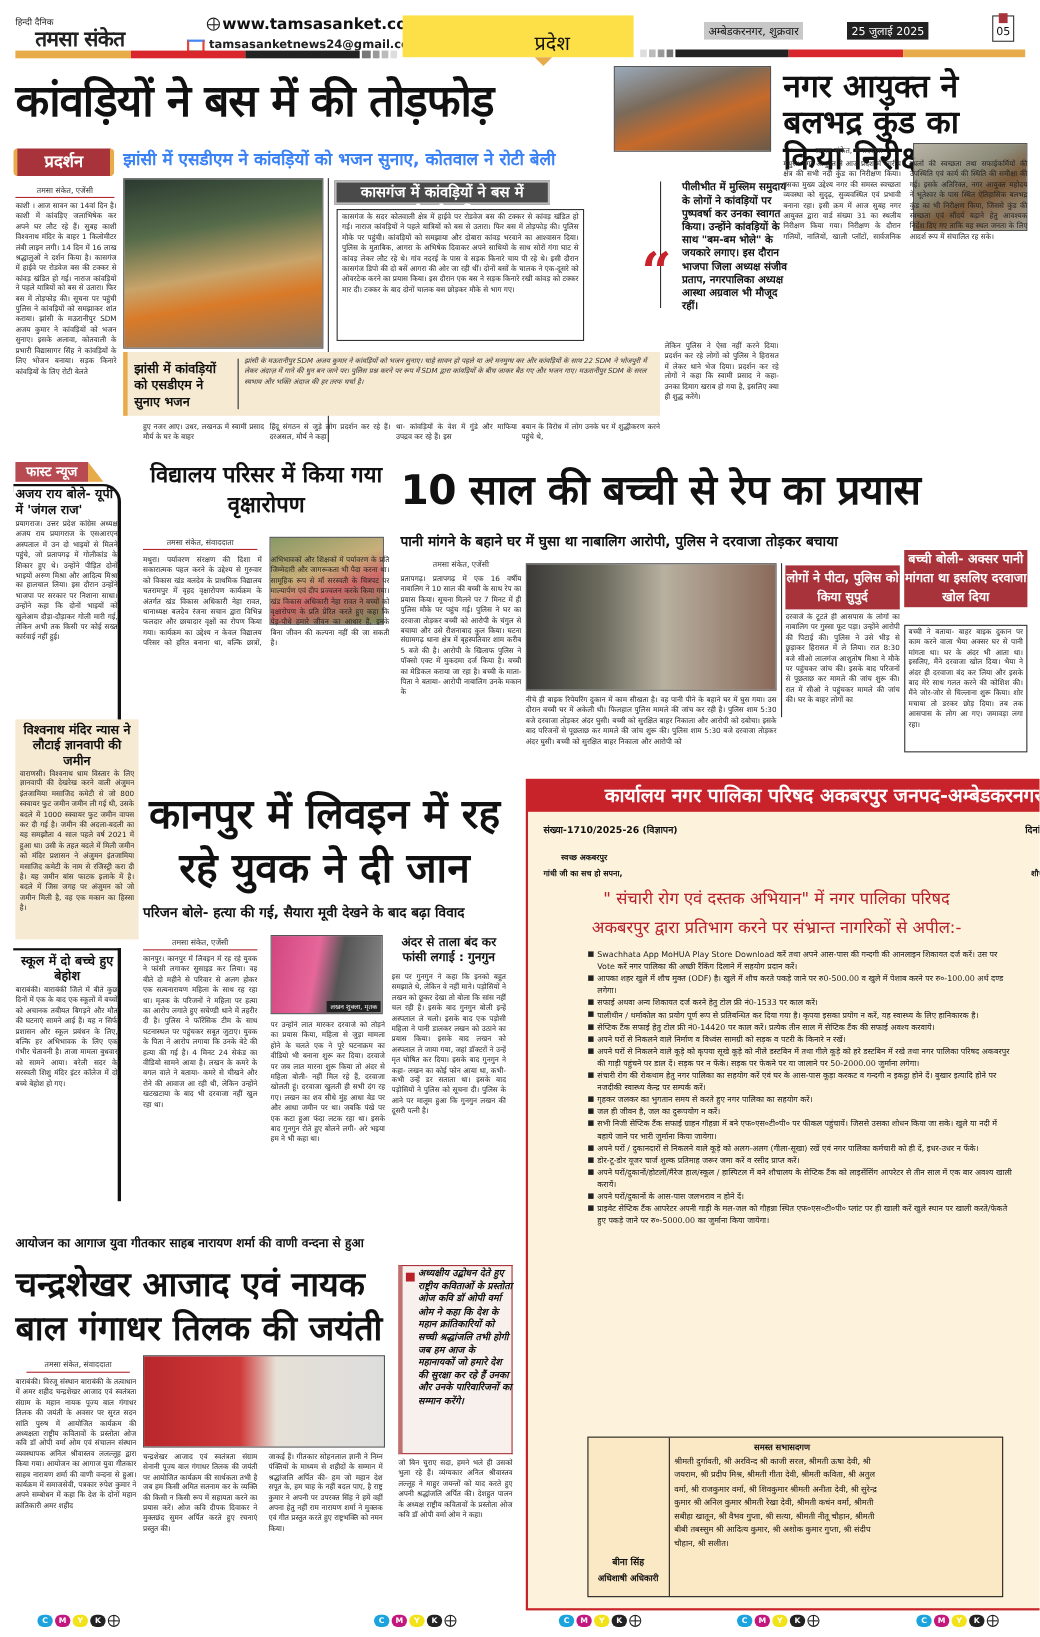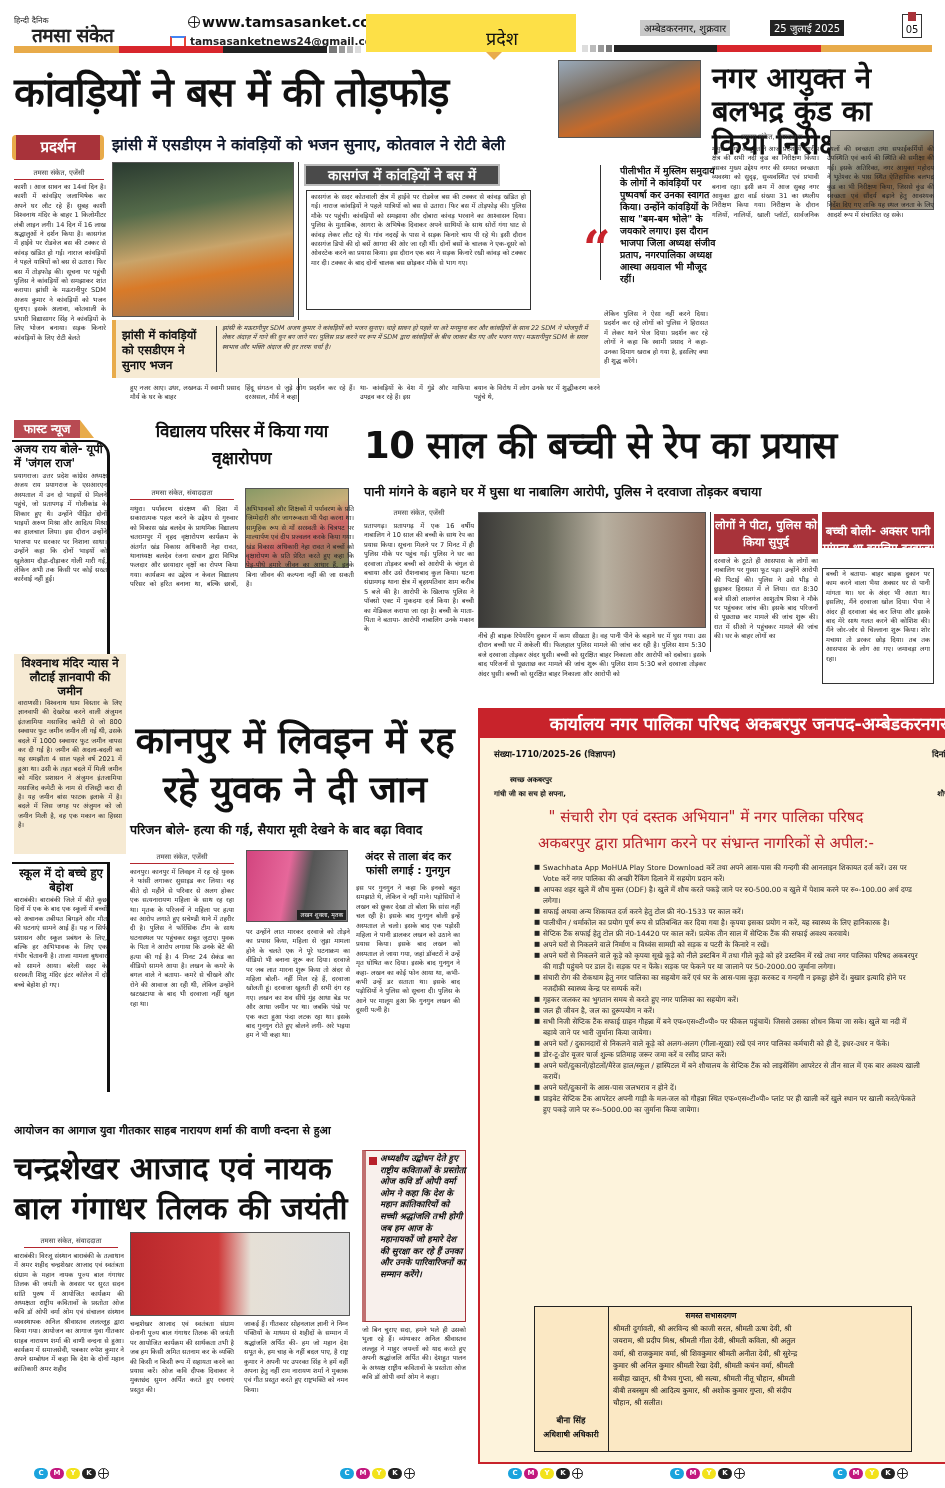--- a/index.html
+++ b/index.html
@@ -19,21 +19,21 @@
   .site-mail { font-size: 10.5px; font-weight: bold; color: #222; }
   .color-bar { height: 7px; display: flex; }
   .tab-state { background: #fde047; color: #111; font-size: 18px; }
   .dateline-city { background: #c8c8c8; font-size: 10px; padding: 1px 4px; color: #111; }
   .dateline-date { background: #222; color: #fff; font-size: 10px; padding: 1px 4px; }
   .page-no { border: 1.5px solid #333; font-size: 10px; text-align: center; width: 20px; height: 24px; padding-top: 9px; }
 
   .h-huge { font-size: 40px; font-weight: bold; letter-spacing: -1px; line-height: 44px; color: #111; }
   .h-big { font-size: 30px; font-weight: bold; line-height: 34px; color: #111; }
   .h-med { font-size: 20px; font-weight: bold; line-height: 23px; color: #111; }
-  .h-sub { font-size: 15px; font-weight: bold; line-height: 18px; color: #0f172a; }
+  .h-sub { font-size: 15px; font-weight: bold; line-height: 18px; color: #3b82f6; }
   .boxhead { background: #a8333a; color: #fff; text-align: center; font-weight: bold; }
   .greyhead { background: #4a4a4a; color: #fff; text-align: center; font-weight: bold; border: 2px solid #bbb; }
   .quote { font-size: 10px; line-height: 13px; font-weight: bold; color: #111; }
   .beige { background: #f6ead3; }
 
   
   .ad { background: #fdf3dc; border: 2px solid #c8232b; }
   .ad-title { background: #c8232b; color: #fff; font-size: 17.5px; font-weight: bold; text-align: center; line-height: 28px; }
   .ad-red { color: #b8202a; font-size: 15px; text-align: center; line-height: 22px; }
   .ad-list { font-size: 7.2px; line-height: 11px; color: #222; }
@@ -128,35 +128,35 @@
 <div class="abs" style="left:14px;top:442px;width:94px;font-size:11.5px;font-weight:bold;line-height:14px;text-align:left;">अजय राय बोले- यूपी में 'जंगल राज'</div>
 <div class="abs body-text" style="left:14px;top:472px;width:93px;height:196px;">प्रयागराज। उत्तर प्रदेश कांग्रेस अध्यक्ष अजय राय प्रयागराज के एसआरएन अस्पताल में उन दो भाइयों से मिलने पहुंचे, जो प्रतापगढ़ में गोलीकांड के शिकार हुए थे। उन्होंने पीड़ित दोनों भाइयों अरुण मिश्रा और आदित्य मिश्रा का हालचाल लिया। इस दौरान उन्होंने भाजपा पर सरकार पर निशाना साधा। उन्होंने कहा कि दोनों भाइयों को खुलेआम दौड़ा-दौड़ाकर गोली मारी गई, लेकिन अभी तक किसी पर कोई सख्त कार्रवाई नहीं हुई।</div>
 <div class="abs beige" style="left:14px;top:654px;width:112px;height:200px;">
   <div class="abs" style="left:2px;top:2px;width:108px;font-size:11.5px;font-weight:bold;line-height:14px;text-align:center;">विश्वनाथ मंदिर न्यास ने लौटाई ज्ञानवापी की जमीन</div>
   <div class="abs body-text" style="left:4px;top:45px;width:104px;height:150px;">वाराणसी। विश्वनाथ धाम विस्तार के लिए ज्ञानवापी की देखरेख करने वाली अंजुमन इंतजामिया मसाजिद कमेटी से जो 800 स्क्वायर फुट जमीन जमीन ली गई थी, उसके बदले में 1000 स्क्वायर फुट जमीन वापस कर दी गई है। जमीन की अदला-बदली का यह समझौता 4 साल पहले वर्ष 2021 में हुआ था। उसी के तहत बदले में मिली जमीन को मंदिर प्रशासन ने अंजुमन इंतजामिया मसाजिद कमेटी के नाम से रजिस्ट्री करा दी है। यह जमीन बांस फाटक इलाके में है। बदले में जिस जगह पर अंजुमन को जो जमीन मिली है, वह एक मकान का हिस्सा है।</div>
 </div>
 <div class="abs" style="left:12px;top:862px;width:98px;height:230px;border-right:3px solid #111;border-top:2px solid #111;"></div>
 <div class="abs" style="left:14px;top:866px;width:94px;font-size:11.5px;font-weight:bold;line-height:14px;text-align:center;">स्कूल में दो बच्चे हुए बेहोश</div>
 <div class="abs body-text" style="left:14px;top:896px;width:93px;height:196px;">बाराबंकी। बाराबंकी जिले में बीते कुछ दिनों में एक के बाद एक स्कूलों में बच्चों को अचानक तबीयत बिगड़ने और मौत की घटनाएं सामने आई हैं। यह न सिर्फ प्रशासन और स्कूल प्रबंधन के लिए, बल्कि हर अभिभावक के लिए एक गंभीर चेतावनी है। ताजा मामला बुधवार को सामने आया। बरेली सदर के सरस्वती शिशु मंदिर इंटर कॉलेज में दो बच्चे बेहोश हो गए।</div>
 
-<div class="abs h-med" style="left:128px;top:418px;width:228px;font-size:17px;line-height:27px;text-align:center;font-family:Liberation Serif, serif;">विद्यालय परिसर में किया गया वृक्षारोपण</div>
+<div class="abs h-med" style="left:128px;top:418px;width:228px;font-size:20px;line-height:27px;text-align:center;">विद्यालय परिसर में किया गया वृक्षारोपण</div>
 <div class="abs byline" style="left:130px;top:488px;width:104px;">तमसा संकेत, संवाददाता</div>
 <div class="abs photo" style="left:245px;top:488px;width:104px;height:80px;background:linear-gradient(160deg,#889966 0%,#c9b07a 40%,#d06a6a 60%,#7a8a5a 100%);"></div>
 <div class="abs body-text" style="left:130px;top:505px;width:224px;height:148px;column-count:2;column-gap:8px;">मथुरा। पर्यावरण संरक्षण की दिशा में सकारात्मक पहल करने के उद्देश्य से गुरुवार को विकास खंड बलदेव के प्राथमिक विद्यालय चतरामपुर में वृहद वृक्षारोपण कार्यक्रम के अंतर्गत खंड विकास अधिकारी नेहा रावत, थानाध्यक्ष बलदेव रंजना सचान द्वारा विभिन्न फलदार और छायादार वृक्षों का रोपण किया गया। कार्यक्रम का उद्देश्य न केवल विद्यालय परिसर को हरित बनाना था, बल्कि छात्रों, अभिभावकों और शिक्षकों में पर्यावरण के प्रति जिम्मेदारी और जागरूकता भी पैदा करना था। सामूहिक रूप से माँ सरस्वती के चित्रपट पर माल्यार्पण एवं दीप प्रज्वलन करके किया गया। खंड विकास अधिकारी नेहा रावत ने बच्चों को वृक्षारोपण के प्रति प्रेरित करते हुए कहा कि पेड़-पौधे हमारे जीवन का आधार हैं, इनके बिना जीवन की कल्पना नहीं की जा सकती है।</div>
 
 <div class="abs" style="left:364px;top:424px;width:570px;font-size:37px;font-weight:bold;line-height:44px;letter-spacing:-0.5px;">10 साल की बच्ची से रेप का प्रयास</div>
 <div class="abs" style="left:364px;top:484px;width:570px;font-size:12.6px;font-weight:bold;line-height:16px;">पानी मांगने के बहाने घर में घुसा था नाबालिग आरोपी, पुलिस ने दरवाजा तोड़कर बचाया</div>
 <div class="abs byline" style="left:364px;top:508px;width:110px;border-bottom:none;">तमसा संकेत, एजेंसी</div>
 <div class="abs body-text" style="left:364px;top:522px;width:110px;height:130px;">प्रतापगढ़। प्रतापगढ़ में एक 16 वर्षीय नाबालिग ने 10 साल की बच्ची के साथ रेप का प्रयास किया। सूचना मिलने पर 7 मिनट में ही पुलिस मौके पर पहुंच गई। पुलिस ने घर का दरवाजा तोड़कर बच्ची को आरोपी के चंगुल से बचाया और उसे रौशनाबाद कुल किया। घटना संग्रामगढ़ थाना क्षेत्र में बृहस्पतिवार शाम करीब 5 बजे की है। आरोपी के खिलाफ पुलिस ने पॉक्सो एक्ट में मुकदमा दर्ज किया है। बच्ची का मेडिकल कराया जा रहा है। बच्ची के माता-पिता ने बताया- आरोपी नाबालिग उनके मकान के</div>
 <div class="abs photo" style="left:478px;top:512px;width:228px;height:116px;background:linear-gradient(90deg,#3b3a38 0%,#6b6b5d 30%,#b8b0a0 55%,#8a6a5a 100%);"></div>
 <div class="abs body-text" style="left:478px;top:632px;width:228px;height:54px;">नीचे ही बाइक रिपेयरिंग दुकान में काम सीखता है। वह पानी पीने के बहाने घर में घुस गया। उस दौरान बच्ची घर में अकेली थी। फिलहाल पुलिस मामले की जांच कर रही है। पुलिस शाम 5:30 बजे दरवाजा तोड़कर अंदर घुसी। बच्ची को सुरक्षित बाहर निकाला और आरोपी को दबोचा। इसके बाद परिजनों से पूछताछ कर मामले की जांच शुरू की। पुलिस शाम 5:30 बजे दरवाजा तोड़कर अंदर घुसी। बच्ची को सुरक्षित बाहर निकाला और आरोपी को</div>
 <div class="abs vline" style="left:710px;top:512px;height:140px;"></div>
 <div class="abs boxhead" style="left:714px;top:514px;width:104px;height:40px;font-size:11.5px;line-height:17px;padding-top:3px;">लोगों ने पीटा, पुलिस को किया सुपुर्द</div>
 <div class="abs body-text" style="left:714px;top:557px;width:104px;height:128px;">दरवाजे के टूटते ही आसपास के लोगों का नाबालिग पर गुस्सा फूट पड़ा। उन्होंने आरोपी की पिटाई की। पुलिस ने उसे भीड़ से छुड़ाकर हिरासत में ले लिया। रात 8:30 बजे सीओ लालगंज आशुतोष मिश्रा ने मौके पर पहुंचकर जांच की। इसके बाद परिजनों से पूछताछ कर मामले की जांच शुरू की। रात में सीओ ने पहुंचकर मामले की जांच की। घर के बाहर लोगों का</div>
-<div class="abs boxhead" style="left:822px;top:512px;width:112px;height:36px;font-size:11.5px;line-height:17px;padding-top:11px;">बच्ची बोली- अक्सर पानी मांगता था इसलिए दरवाजा खोल दिया</div>
+<div class="abs boxhead" style="left:822px;top:500px;width:112px;height:52px;font-size:11.5px;line-height:17px;padding-top:0;">बच्ची बोली- अक्सर पानी मांगता था इसलिए दरवाजा खोल दिया</div>
 <div class="abs body-text" style="left:822px;top:568px;width:112px;height:116px;border:1px solid #333;padding:1px 3px;">बच्ची ने बताया- बाहर बाइक दुकान पर काम करने वाला भैया अक्सर घर से पानी मांगता था। घर के अंदर भी आता था। इसलिए, मैंने दरवाजा खोल दिया। भैया ने अंदर ही दरवाजा बंद कर लिया और इसके बाद मेरे साथ गलत करने की कोशिश की। मैंने जोर-जोर से चिल्लाना शुरू किया। शोर मचाया तो डरकर छोड़ दिया। तब तक आसपास के लोग आ गए। जमावड़ा लगा रहा।</div>
 
 <div class="abs" style="left:130px;top:716px;width:330px;font-size:37px;font-weight:bold;line-height:49px;text-align:center;">कानपुर में लिवइन में रह रहे युवक ने दी जान</div>
 <div class="abs" style="left:130px;top:822px;width:330px;font-size:12.4px;font-weight:bold;line-height:16px;">परिजन बोले- हत्या की गई, सैयारा मूवी देखने के बाद बढ़ा विवाद</div>
 <div class="abs byline" style="left:130px;top:852px;width:104px;">तमसा संकेत, एजेंसी</div>
 <div class="abs body-text" style="left:130px;top:868px;width:104px;height:224px;">कानपुर। कानपुर में लिवइन में रह रहे युवक ने फांसी लगाकर सुसाइड कर लिया। वह बीते दो महीने से परिवार से अलग होकर एक सत्यनारायण महिला के साथ रह रहा था। मृतक के परिजनों ने महिला पर हत्या का आरोप लगाते हुए सचेण्डी थाने में तहरीर दी है। पुलिस ने फॉरेंसिक टीम के साथ घटनास्थल पर पहुंचकर सबूत जुटाए। युवक के पिता ने आरोप लगाया कि उनके बेटे की हत्या की गई है। 4 मिनट 24 सेकंड का वीडियो सामने आया है। लखन के कमरे के बगल वाले ने बताया- कमरे से चीखने और रोने की आवाज आ रही थी, लेकिन उन्होंने खटखटाया के बाद भी दरवाजा नहीं खुल रहा था।</div>
 <div class="abs photo" style="left:246px;top:850px;width:102px;height:72px;background:linear-gradient(100deg,#d2457f 0%,#e6679a 40%,#555 60%,#888 100%);">
   <div class="abs" style="right:1px;bottom:1px;background:#222;color:#fff;font-size:6px;padding:1px 3px;">लखन शुक्ला, मृतक</div>
 </div>
 <div class="abs body-text" style="left:246px;top:928px;width:104px;height:164px;">पर उन्होंने लात मारकर दरवाजे को तोड़ने का प्रयास किया, महिला से जुड़ा मामला होने के चलते एक ने पूरे घटनाक्रम का वीडियो भी बनाना शुरू कर दिया। दरवाजे पर जब लात मारना शुरू किया तो अंदर से महिला बोली- नहीं मिल रहे हैं, दरवाजा खोलती हूं। दरवाजा खुलती ही सभी दंग रह गए। लखन का शव सीधे मुंह आधा बेड पर और आधा जमीन पर था। जबकि पंखे पर एक कटा हुआ फंदा लटक रहा था। इसके बाद गुनगुन रोते हुए बोलने लगी- अरे भइया हम ने भी कहा था।</div>

